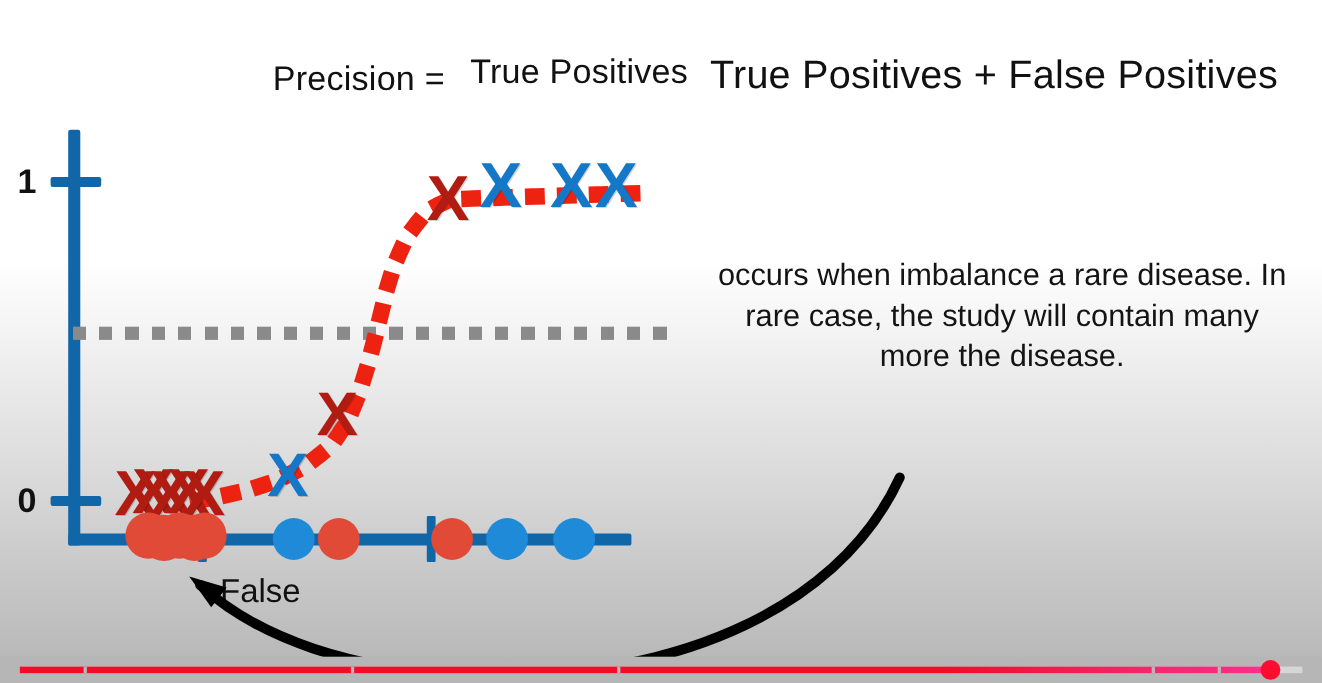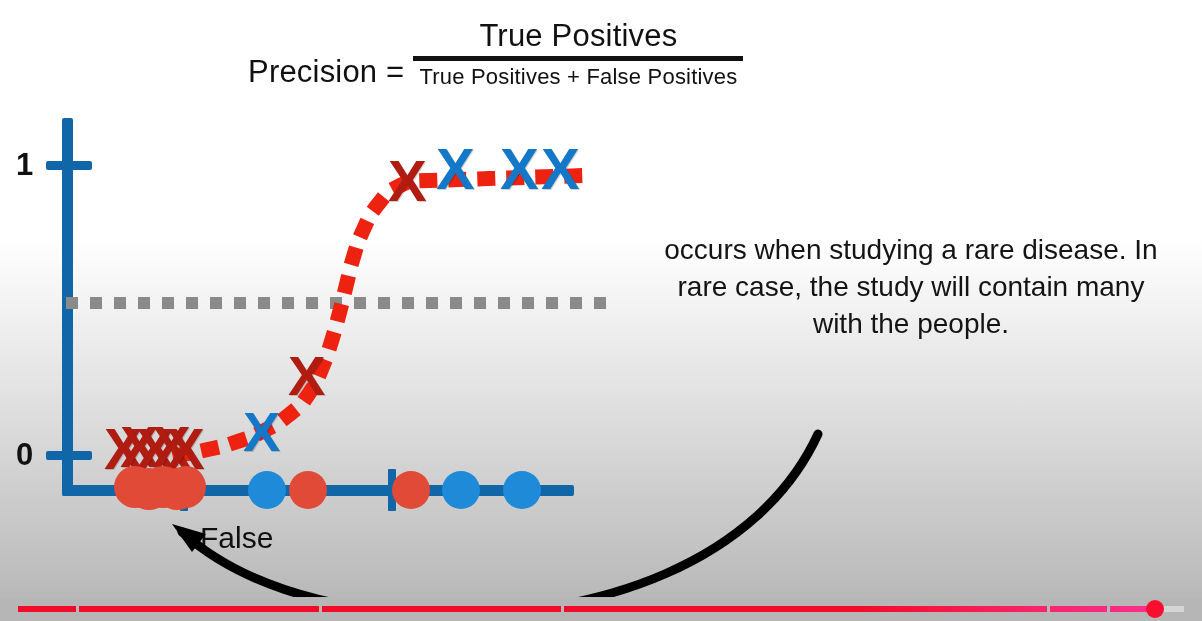--- a/index.html
+++ b/index.html
@@ -34,35 +34,35 @@
     display: flex;
     align-items: center;
     color: #111;
     font-size: 31px;
     letter-spacing: 0.2px;
     white-space: nowrap;
   }
   #formula .lhs { padding-right: 9px; font-size: 31px; margin-top: 36px; }
   #formula .frac {
     display: flex;
-    flex-direction: column;
     align-items: center;
+    margin-top: 24px;
   }
   #formula .num {
     font-size: 31px;
     padding: 0 14px 2px 14px;
   }
   #formula .bar {
     height: 5px;
     background: #111;
     width: 100%;
     align-self: stretch;
   }
   #formula .den {
-    font-size: 22px;
+    font-size: 36px;
     padding: 3px 6px 0 6px;
   }
 
   
   .axis-v {
     position: absolute;
     left: 62px;
     top: 118px;
     width: 11px;
     height: 378px;
@@ -269,23 +269,23 @@
 
   <div class="dot blue" style="left:248px; top:471px; width:38px; height:38px;"></div>
   <div class="dot red" style="left:289px; top:471px; width:38px; height:38px;"></div>
   <div class="dot red" style="left:392px; top:471px; width:38px; height:38px;"></div>
   <div class="dot blue" style="left:442px; top:471px; width:38px; height:38px;"></div>
   <div class="dot blue" style="left:503px; top:471px; width:38px; height:38px;"></div>
 
   <div id="weight-label">False</div>
 
   <div id="note">
-    <div>occurs when studying a rare disease. In</div>
+    <div>occurs when imbalance a rare disease. In</div>
     <div>rare case, the study will contain many</div>
-    <div>with the people.</div>
+    <div>more the disease.</div>
   </div>
 
   <svg class="overlay">
     <path d="M 818 434 C 760 560, 600 620, 430 614 C 320 610, 235 580, 182 532" fill="none" stroke="#000000" stroke-width="9" stroke-linecap="round"></path>
     <polygon points="172,524 206,534 192,552" fill="#000000"></polygon>
   </svg>
 
   <div id="progress">
     <div id="pb-track">
       <div id="pb-played" style="width: 97.5%;"></div>

